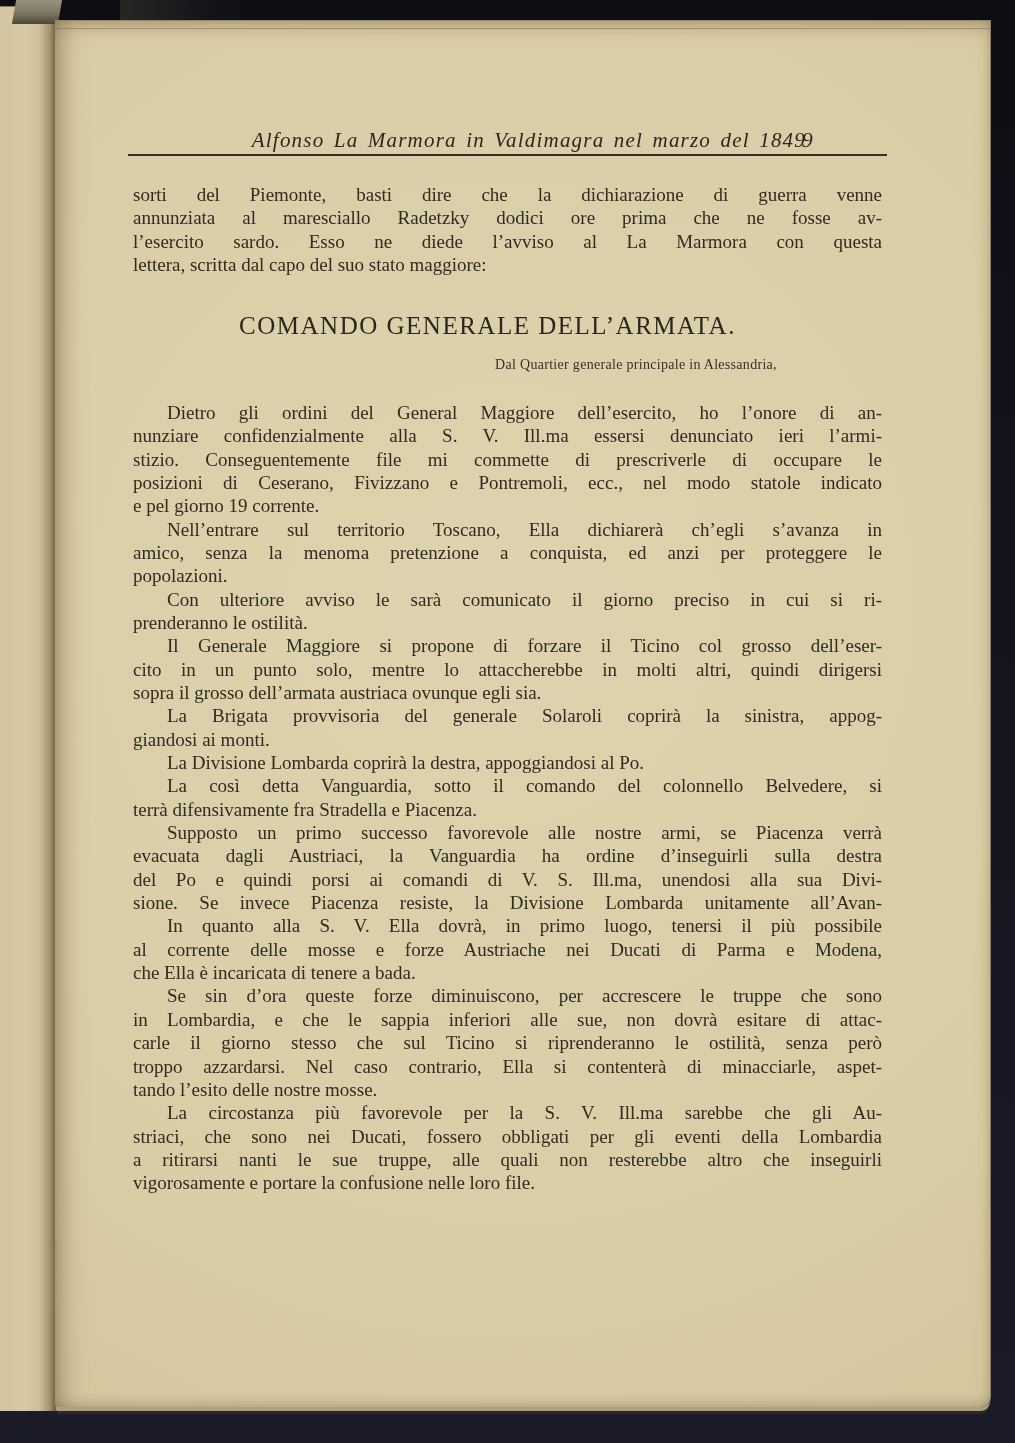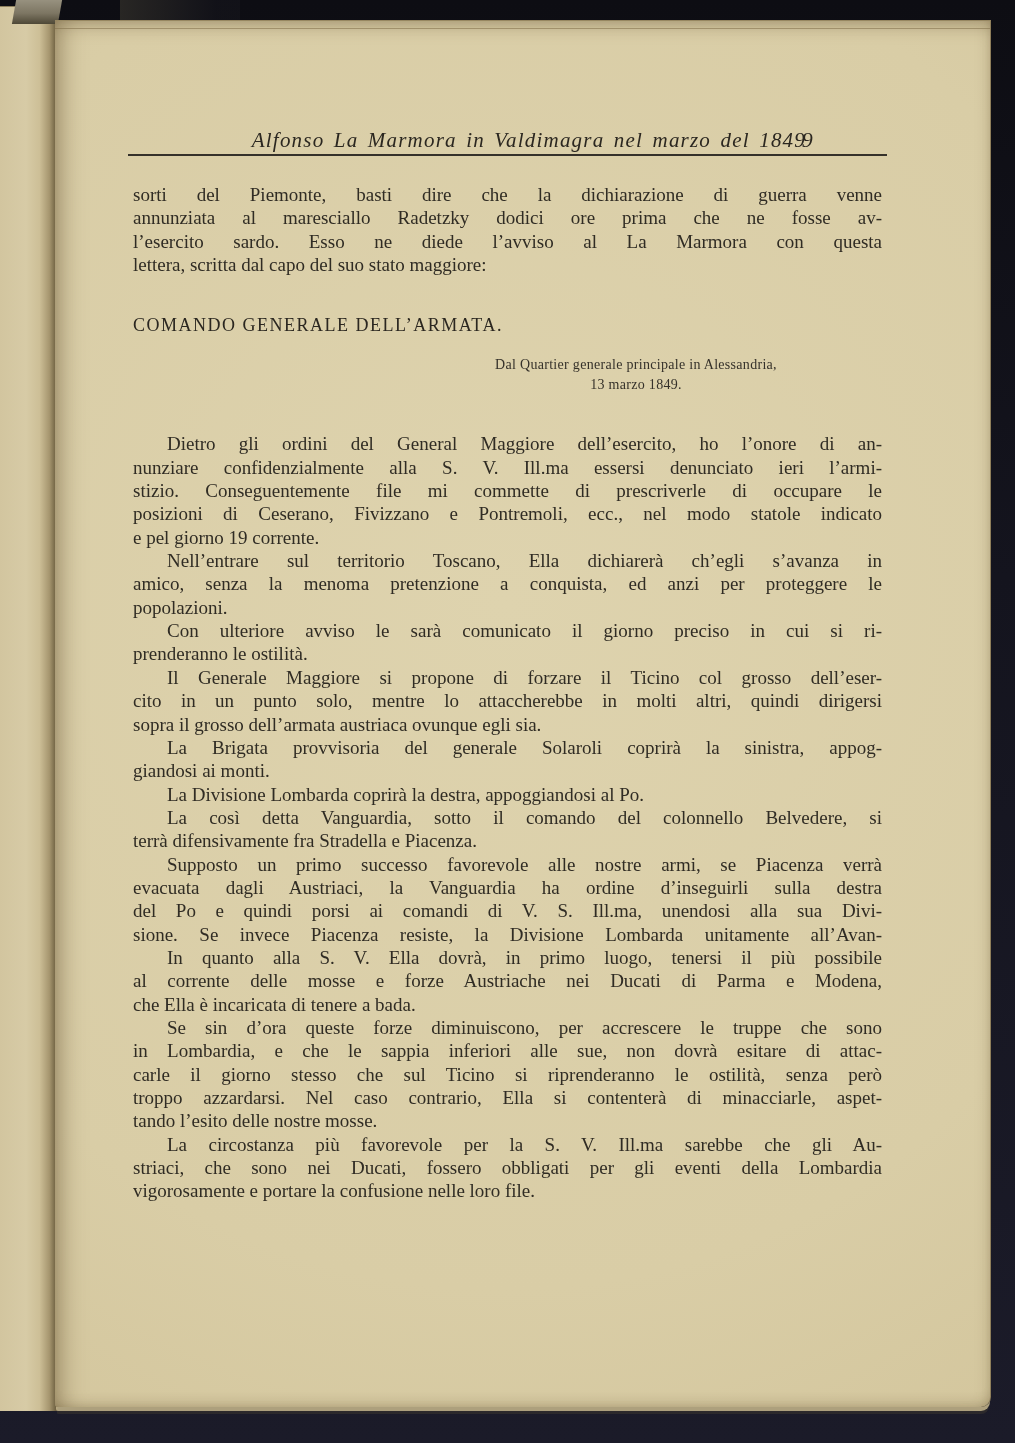--- a/index.html
+++ b/index.html
@@ -57,30 +57,30 @@
 
   
   .body{margin-top:27px;font-size:19px;line-height:23.35px;color:#302c24;}
   .para{margin:0;}
   .ln{display:block;text-align:justify;text-align-last:justify;}
   .ln.last{text-align-last:left;}
   .letter-body .para .ln:first-child{text-indent:34px;}
 
   .letter-heading{
     margin:38px 0 18px 0;padding-right:40px;
-    font-size:18px;font-weight:normal;line-height:23px;
-    letter-spacing:1.5px;color:#2b2720;
+    font-size:25px;font-weight:normal;line-height:23px;
+    text-align:center;letter-spacing:1.5px;color:#2b2720;
   }
   .dateline{
     margin:17px 66px 0 auto;width:360px;
     font-size:14px;line-height:19.5px;text-align:center;
     letter-spacing:.3px;color:#35312a;
   }
   .dateline .dl{display:block;}
-  .letter-body{margin-top:38px;}
+  .letter-body{margin-top:26px;}
 </style>
 </head>
 <body>
 
 <div class="stage">
   <div class="prev-page"></div>
   <div class="binding-nub"></div>
   <div class="binding-shadow"></div>
 
   <div class="page">
@@ -98,21 +98,20 @@
           <span class="ln">sorti del Piemonte, basti dire che la dichiarazione di guerra venne</span>
           <span class="ln">annunziata al maresciallo Radetzky dodici ore prima che ne fosse av-</span>
           <span class="ln">l’esercito sardo. Esso ne diede l’avviso al La Marmora con questa</span>
           <span class="ln last">lettera, scritta dal capo del suo stato maggiore:</span>
         </p>
 
         <h2 class="letter-heading">COMANDO GENERALE DELL’ARMATA.</h2>
 
         <div class="dateline">
           <span class="dl">Dal Quartier generale principale in Alessandria,</span>
-          <span class="dl">13 marzo 1849.</span>
         </div>
 
         <div class="letter-body">
 
           <p class="para">
             <span class="ln">Dietro gli ordini del General Maggiore dell’esercito, ho l’onore di an-</span>
             <span class="ln">nunziare confidenzialmente alla S. V. Ill.ma essersi denunciato ieri l’armi-</span>
             <span class="ln">stizio. Conseguentemente file mi commette di prescriverle di occupare le</span>
             <span class="ln">posizioni di Ceserano, Fivizzano e Pontremoli, ecc., nel modo statole indicato</span>
             <span class="ln last">e pel giorno 19 corrente.</span>
@@ -166,20 +165,21 @@
             <span class="ln">Se sin d’ora queste forze diminuiscono, per accrescere le truppe che sono</span>
             <span class="ln">in Lombardia, e che le sappia inferiori alle sue, non dovrà esitare di attac-</span>
             <span class="ln">carle il giorno stesso che sul Ticino si riprenderanno le ostilità, senza però</span>
             <span class="ln">troppo azzardarsi. Nel caso contrario, Ella si contenterà di minacciarle, aspet-</span>
             <span class="ln last">tando l’esito delle nostre mosse.</span>
           </p>
 
           <p class="para">
             <span class="ln">La circostanza più favorevole per la S. V. Ill.ma sarebbe che gli Au-</span>
             <span class="ln">striaci, che sono nei Ducati, fossero obbligati per gli eventi della Lombardia</span>
+            <span class="ln">a ritirarsi nanti le sue truppe, alle quali non resterebbe altro che inseguirli</span>
             <span class="ln last">vigorosamente e portare la confusione nelle loro file.</span>
           </p>
 
         </div>
       </div>
     </div>
   </div>
 </div>
 
 </body></html>

